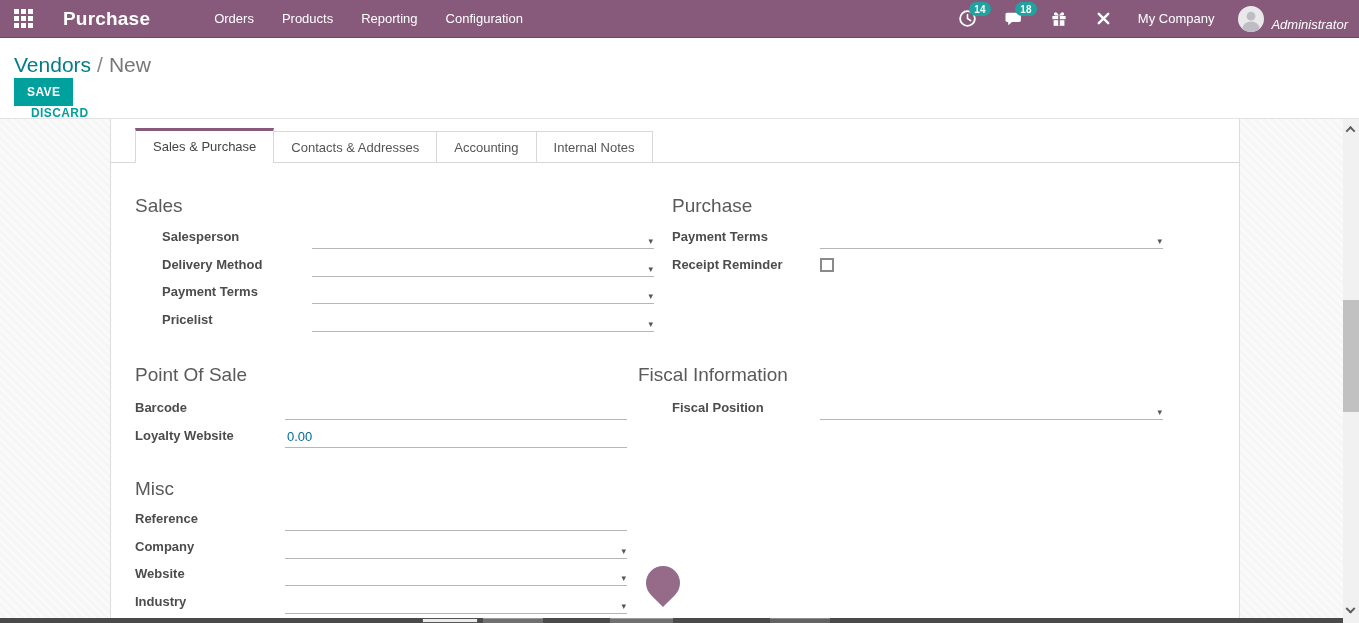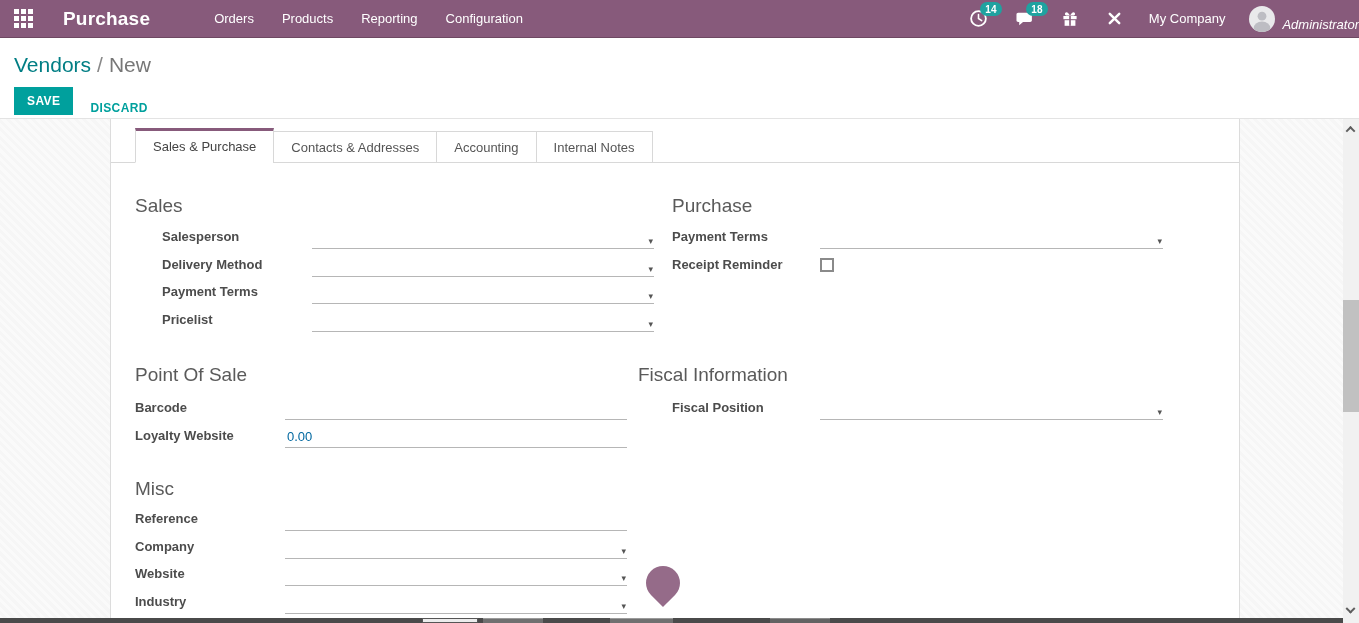--- a/index.html
+++ b/index.html
@@ -6,34 +6,34 @@
   html,body { width:1359px; height:623px; overflow:hidden; font-family:"Liberation Sans", sans-serif; background:#fff; position:relative; }
 
   
   .navbar { position:absolute; top:0; left:0; width:1359px; height:38px; background:#875A7B; display:flex; align-items:center; color:#fff; border-bottom:1px solid #6e4862; z-index:10; }
   .apps-btn { width:46px; height:38px; display:flex; align-items:center; justify-content:center; cursor:pointer; }
   .grid-icon { display:grid; grid-template-columns:repeat(3,5px); grid-template-rows:repeat(3,5px); gap:2px; }
   .grid-icon i { background:#fff; display:block; }
   .app-title { font-size:19px; font-weight:bold; margin-left:17px; letter-spacing:.2px; }
   .nav-menu { display:flex; margin-left:50px; height:38px; align-items:center; }
   .nav-menu span { font-size:13px; padding:0 14px; cursor:pointer; }
-  .systray { margin-left:auto; display:flex; align-items:center; padding-right:0; }
+  .systray { margin-left:auto; display:flex; align-items:center; padding-right:11px; }
   .tray-item { position:relative; margin-left:27px; display:flex; align-items:center; cursor:pointer; }
   .badge { position:absolute; top:-7px; left:11px; background:#1FA2A0; color:#fff; font-size:10px; font-weight:bold; padding:1.5px 5.5px; border-radius:9px; line-height:1.1; }
   .tray-text { font-size:13px; margin-left:26px; cursor:pointer; }
   .user-menu { display:flex; align-items:flex-end; margin-left:24px; cursor:pointer;font-style:italic; }
   .user-name { font-size:13px; margin-left:7px; }
 
   
   .control-panel { position:absolute; top:38px; left:0; width:1359px; height:81px; background:#fff; border-bottom:1px solid #e3e3e3; z-index:5; }
   .breadcrumb { position:absolute; left:14px; top:15px; font-size:21px; }
   .breadcrumb .parent { color:#017E84; cursor:pointer; }
   .breadcrumb .sep { color:#888; margin:0 6px; }
   .breadcrumb .current { color:#777; }
-  .btn-row { position:absolute; left:14px; top:49px; display:flex; align-items:flex-end; }
+  .btn-row { position:absolute; left:14px; top:40px; display:flex; align-items:flex-start;flex-direction:column; }
   .btn-save { background:#00A09D; color:#fff; border:none; font-family:inherit; font-size:12px; font-weight:bold; letter-spacing:.4px; padding:7px 13px; cursor:pointer; }
   .btn-discard { background:none; border:none; font-family:inherit; color:#00A09D; font-size:12px; font-weight:bold; letter-spacing:.4px; margin-left:17px; cursor:pointer; }
 
   
   .content { position:absolute; top:119px; left:0; width:1359px; height:504px;
     background:repeating-linear-gradient(45deg,#f6f6f6 0 3px,#fafafa 3px 6px); }
   .sheet { position:absolute; left:110px; top:0; width:1130px; height:504px; background:#fff; border-left:1px solid #dcdcdc; border-right:1px solid #dcdcdc; }
 
   
   .tabbar { position:absolute; top:11px; left:0; right:0; height:33px; border-bottom:1px solid #d8d8d8; display:flex; align-items:flex-end; padding-left:24px; }

